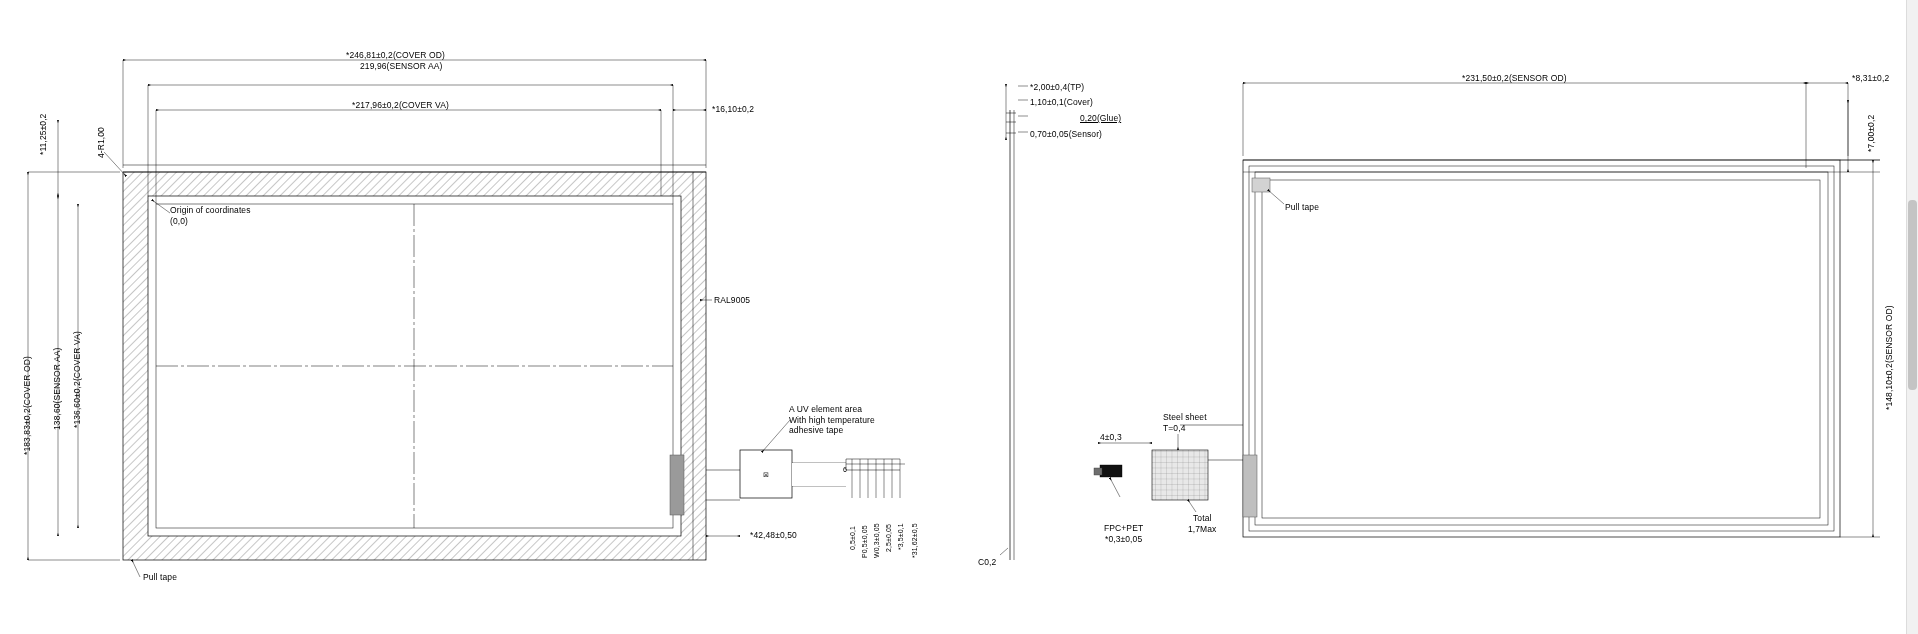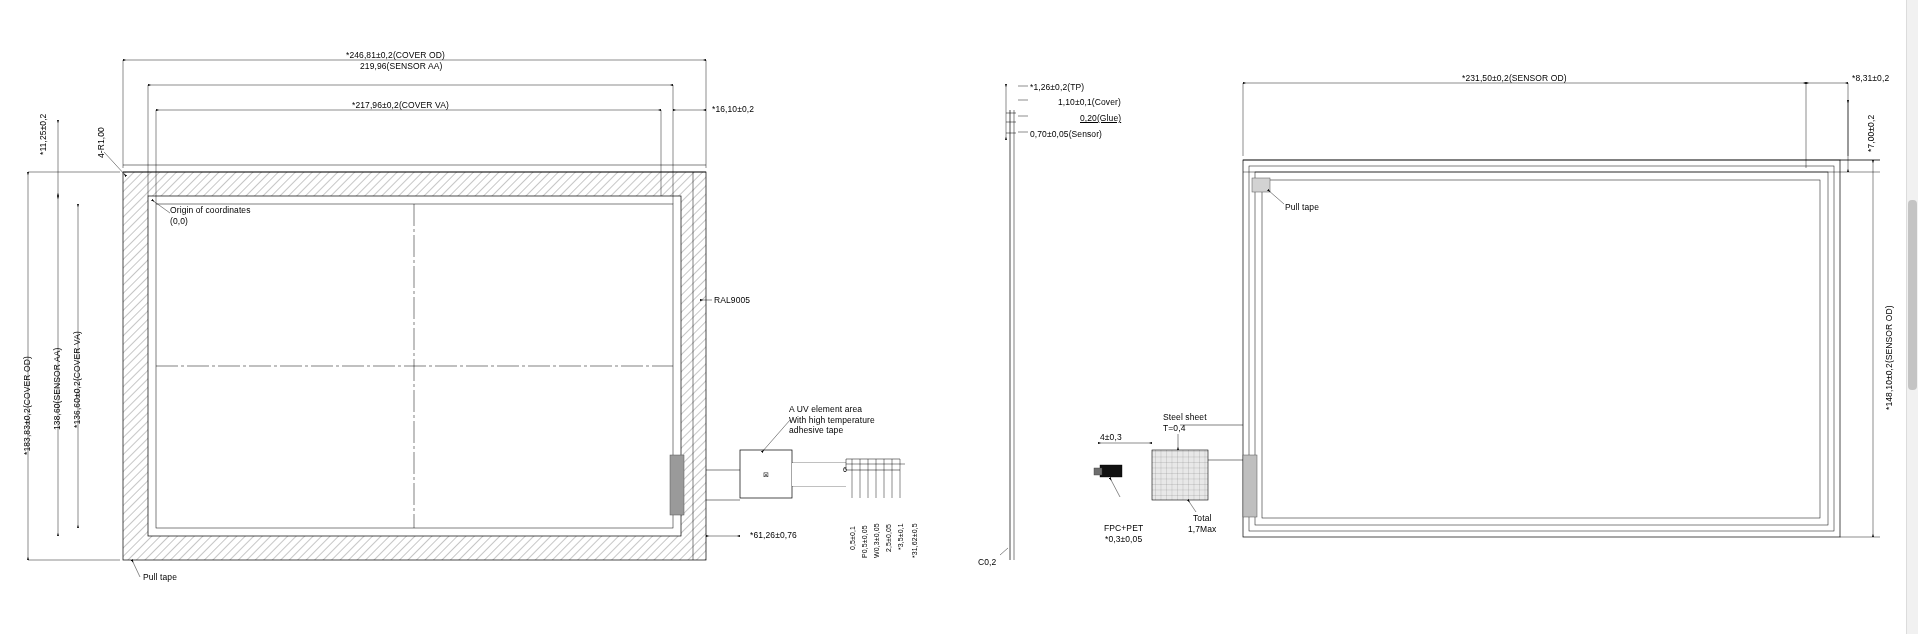--- a/index.html
+++ b/index.html
@@ -247,32 +247,32 @@
   <div class="lbl rot90" style="left:52px; top:430px;">138,60(SENSOR AA)</div>
   <div class="lbl rot90" style="left:72px; top:428px;">*136,60±0,2(COVER VA)</div>
 
   <div class="lbl" style="left:170px; top:205px; white-space:pre-line;">Origin of coordinates
 (0,0)</div>
   <div class="lbl" style="left:714px; top:295px;">RAL9005</div>
   <div class="lbl" style="left:789px; top:404px; white-space:pre-line;">A UV element area
 With high temperature
 adhesive tape</div>
   <div class="lbl" style="left:143px; top:572px;">Pull tape</div>
-  <div class="lbl" style="left:750px; top:530px;">*61,26±0,76</div>
+  <div class="lbl" style="left:750px; top:530px;">*42,48±0,50</div>
 
   <div class="lbl xs" style="left:843px; top:466px;">6</div>
   <div class="lbl xs rot90" style="left:849px; top:550px;">0,5±0,1</div>
   <div class="lbl xs rot90" style="left:861px; top:558px;">P0,5±0,05</div>
   <div class="lbl xs rot90" style="left:873px; top:558px;">W0,3±0,05</div>
   <div class="lbl xs rot90" style="left:885px; top:552px;">2,5±0,05</div>
   <div class="lbl xs rot90" style="left:897px; top:550px;">*3,5±0,1</div>
   <div class="lbl xs rot90" style="left:911px; top:558px;">*31,62±0,5</div>
 
-  <div class="lbl" style="left:1030px; top:82px;">*1,26±0,2(TP)</div>
-  <div class="lbl" style="left:1030px; top:97px;margin-left:28px;">1,10±0,1(Cover)</div>
+  <div class="lbl" style="left:1030px; top:82px;">*2,00±0,4(TP)</div>
+  <div class="lbl" style="left:1030px; top:97px;">1,10±0,1(Cover)</div>
   <div class="lbl" style="left:1080px; top:113px;text-decoration:underline;">0,20(Glue)</div>
   <div class="lbl" style="left:1030px; top:129px;">0,70±0,05(Sensor)</div>
   <div class="lbl" style="left:978px; top:557px;">C0,2</div>
 
   <div class="lbl" style="left:1462px; top:73px;">*231,50±0,2(SENSOR OD)</div>
   <div class="lbl" style="left:1852px; top:73px;text-align:center;">*8,31±0,2</div>
   <div class="lbl rot90" style="left:1866px; top:152px;">*7,00±0,2</div>
   <div class="lbl rot90" style="left:1884px; top:410px;">*148,10±0,2(SENSOR OD)</div>
   <div class="lbl" style="left:1285px; top:202px;">Pull tape</div>
   <div class="lbl" style="left:1163px; top:412px; white-space:pre-line; text-align:left;">Steel sheet

